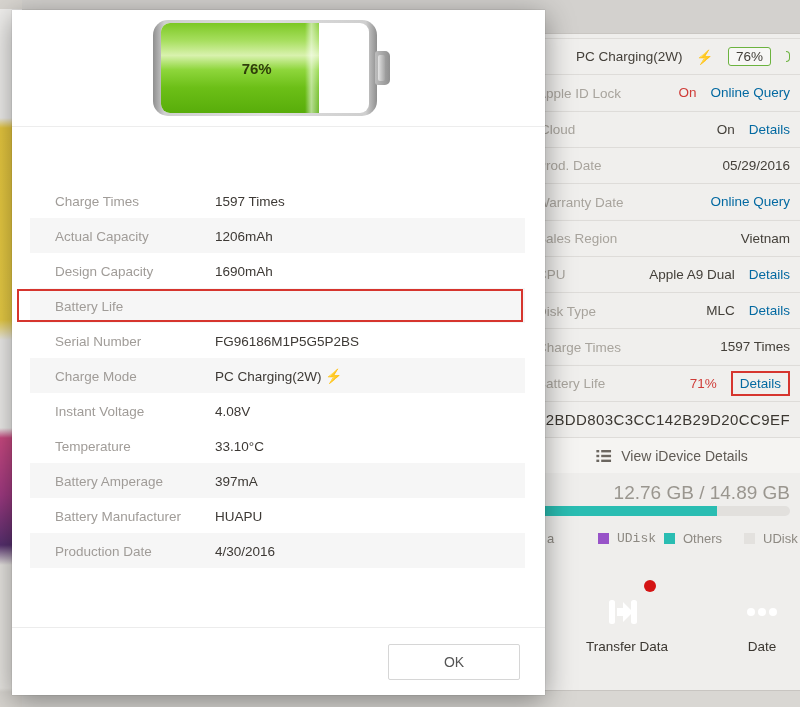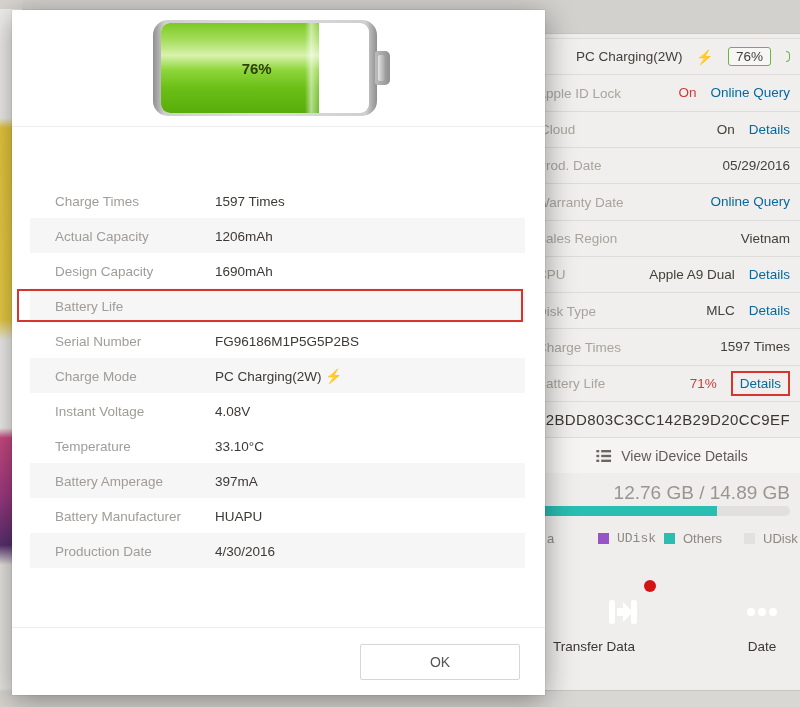--- a/index.html
+++ b/index.html
@@ -58,21 +58,21 @@
   .batt-nub::after { content:''; position:absolute; left:3px; top:4px; width:7px; height:26px; border-radius:2px;
     background:linear-gradient(90deg,#e3e3e3,#a5a5a5); }
   .dlg-rows { position:absolute; left:0; top:173px; width:533px; }
   .drow { position:relative; margin-left:18px; width:495px; height:35px; font-size:13.5px; }
   .drow.shaded { background:#f6f6f6; }
   .drow.hl::before { content:''; position:absolute; left:-13px; right:2px; top:1px; bottom:1px; border:2px solid #d6352e; pointer-events:none; }
   .dlabel { position:absolute; left:25px; top:50%; transform:translateY(-50%); color:#a09c98; }
   .dvalue { position:absolute; left:185px; top:50%; transform:translateY(-50%); color:#3d3935; white-space:nowrap; }
   .dvalue .red { color:#d6413c; }
   .dlg-footer { position:absolute; left:0; right:0; bottom:0; height:68px; border-top:1px solid #ececec; }
-  .ok-btn { position:absolute; right:25px; top:16px; width:160px; height:36px; background:#fff; border:1px solid #d6d6d6; border-radius:2px;
+  .ok-btn { position:absolute; right:25px; top:16px; width:132px; height:36px; background:#fff; border:1px solid #d6d6d6; border-radius:2px;
     font-size:14px; color:#555; font-family:"Liberation Sans",sans-serif; cursor:pointer; }
 </style>
 </head>
 <body>
 
 <div id="panel">
   <div class="top-band"></div>
   <div id="prow-container">
       <div class="prow" style="top: 38px;">
         <div class="pright">
@@ -186,21 +186,21 @@
     </div>
 
   <div class="app-icon" id="transfer-icon" style="left:595px;">
     <svg width="56" height="56" viewBox="0 0 56 56">
       <rect x="14" y="16" width="6" height="24" rx="2.5" fill="#ffffff"></rect>
       <rect x="36" y="16" width="6" height="24" rx="2.5" fill="#ffffff"></rect>
       <path d="M22 24 h6 v-6 l10 10 -10 10 v-6 h-6 z" fill="#ffffff"></path>
     </svg>
   </div>
   <div class="red-dot"></div>
-  <div class="app-label" style="left:534px;"><span>Transfer Data</span></div>
+  <div class="app-label" style="left:567px;"><span>Transfer Data</span></div>
 
   <div class="app-icon" id="more-icon" style="left:734px;">
     <svg width="56" height="56" viewBox="0 0 56 56">
       <circle cx="17" cy="28" r="4" fill="#ffffff"></circle>
       <circle cx="28" cy="28" r="4" fill="#ffffff"></circle>
       <circle cx="39" cy="28" r="4" fill="#ffffff"></circle>
     </svg>
   </div>
   <div class="app-label" style="left:702px;"><span>Date</span></div>
 

